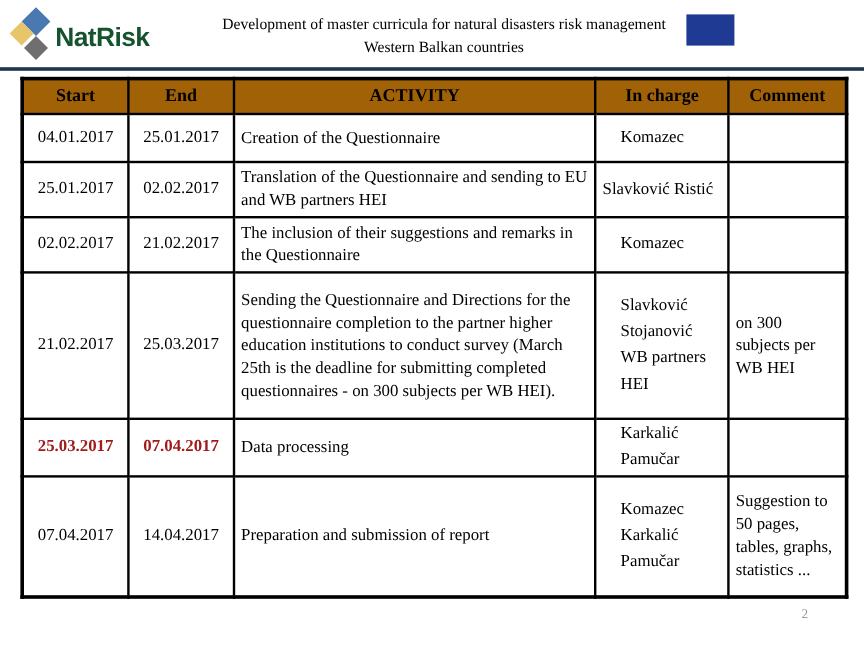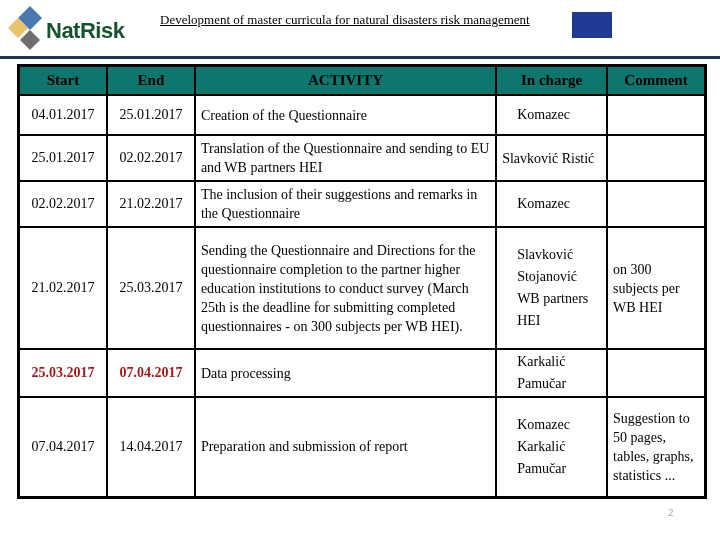--- a/index.html
+++ b/index.html
@@ -2,31 +2,31 @@
 <html><head>
 <meta charset="utf-8">
 <style>
   html, body { margin:0; padding:0; }
   body { width:720px; height:540px; background:#fff; position:relative; overflow:hidden;
          font-family:"Liberation Serif", serif; color:#000; }
   .header { position:absolute; left:0; top:0; width:720px; height:56px; background:#fff; }
   .logo { position:absolute; left:6px; top:4px; width:110px; height:48px; }
   .logo-text { position:absolute; left:40px; top:14px; font-family:"Liberation Sans", sans-serif;
                font-weight:bold; font-size:22px; color:#14532d; letter-spacing:-0.5px; }
-  .title { position:absolute; left:160px; top:10px; width:420px; text-align:left;
-           font-size:13px; line-height:19px;text-decoration:underline; }
+  .title { position:absolute; left:160px; top:10px; width:420px; text-align:center;
+           font-size:13px; line-height:19px; }
   .eu { position:absolute; left:572px; top:12px; width:145px; height:26px; }
   .eu-flag { position:absolute; left:0; top:0; width:40px; height:26px; background:#1f3a93; }
   .eu-text { position:absolute; left:44px; top:0; width:100px; font-family:"Liberation Sans", sans-serif;
              font-size:8px; line-height:8.5px; color:#333; text-align:right; }
   .bar { position:absolute; left:0; top:56px; width:720px; height:3px; background:#1f3550; }
   table { position:absolute; left:17px; top:64px; width:690px; border-collapse:collapse;
           border:3px solid #000; }
   td, th { border:2px solid #000; padding:0 5px; font-size:14px; }
-  th { background:#0f766e; font-weight:bold; height:27px; font-size:15px; }
+  th { background:#a16207; font-weight:bold; height:27px; font-size:15px; }
   .section td { background:#e3e3e3; font-weight:bold; font-size:15px; height:24px; }
   .date { text-align:center; width:76px; }
   .red { color:#a01c1c; font-weight:bold; }
   .act { line-height:19px;margin-left:39px; }
   .ppl { line-height:22px;padding-left:20px; }
   .com { line-height:19px; }
   .pagenum { position:absolute; left:668px; top:506px; font-size:11px; color:#999; }
 </style>
 </head>
 <body>
@@ -35,20 +35,21 @@
   <div class="logo">
     <svg width="40" height="48" viewBox="0 0 40 48">
       <polygon points="24,2 36,14 24,26 12,14" fill="#4a78b0"></polygon>
       <polygon points="12,14 22,24 12,34 2,24" fill="#e8c46a"></polygon>
       <polygon points="24,26 34,36 24,46 14,36" fill="#6f6f6f"></polygon>
     </svg>
     <span class="logo-text">NatRisk</span>
   </div>
   <div class="title">
     <div>Development of master curricula for natural disasters risk management</div>
+    <div>Western Balkan countries</div>
   </div>
   <div class="eu">
     <div class="eu-flag"></div>
   </div>
 </div>
 <div class="bar"></div>
 
 <table>
   <tbody>
       <tr>

